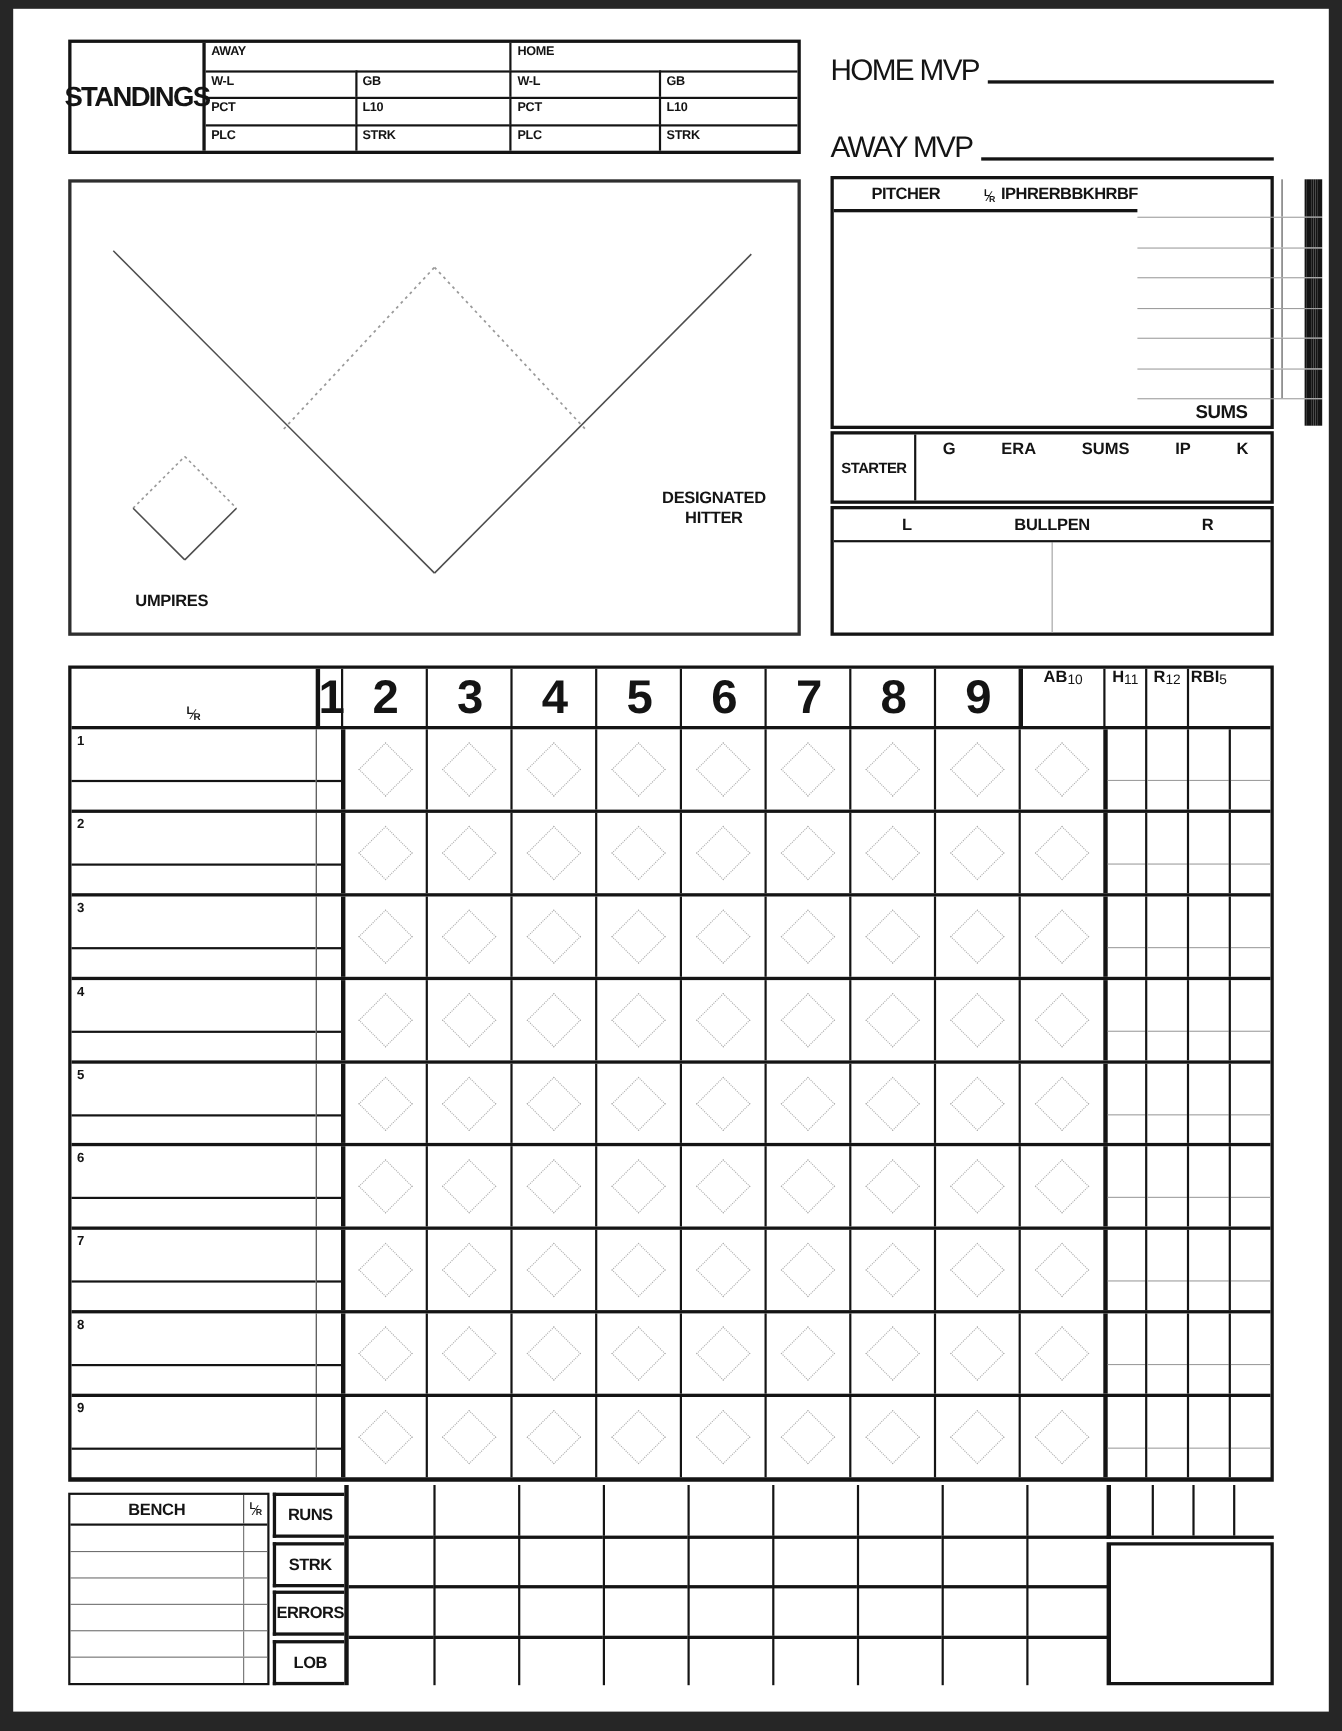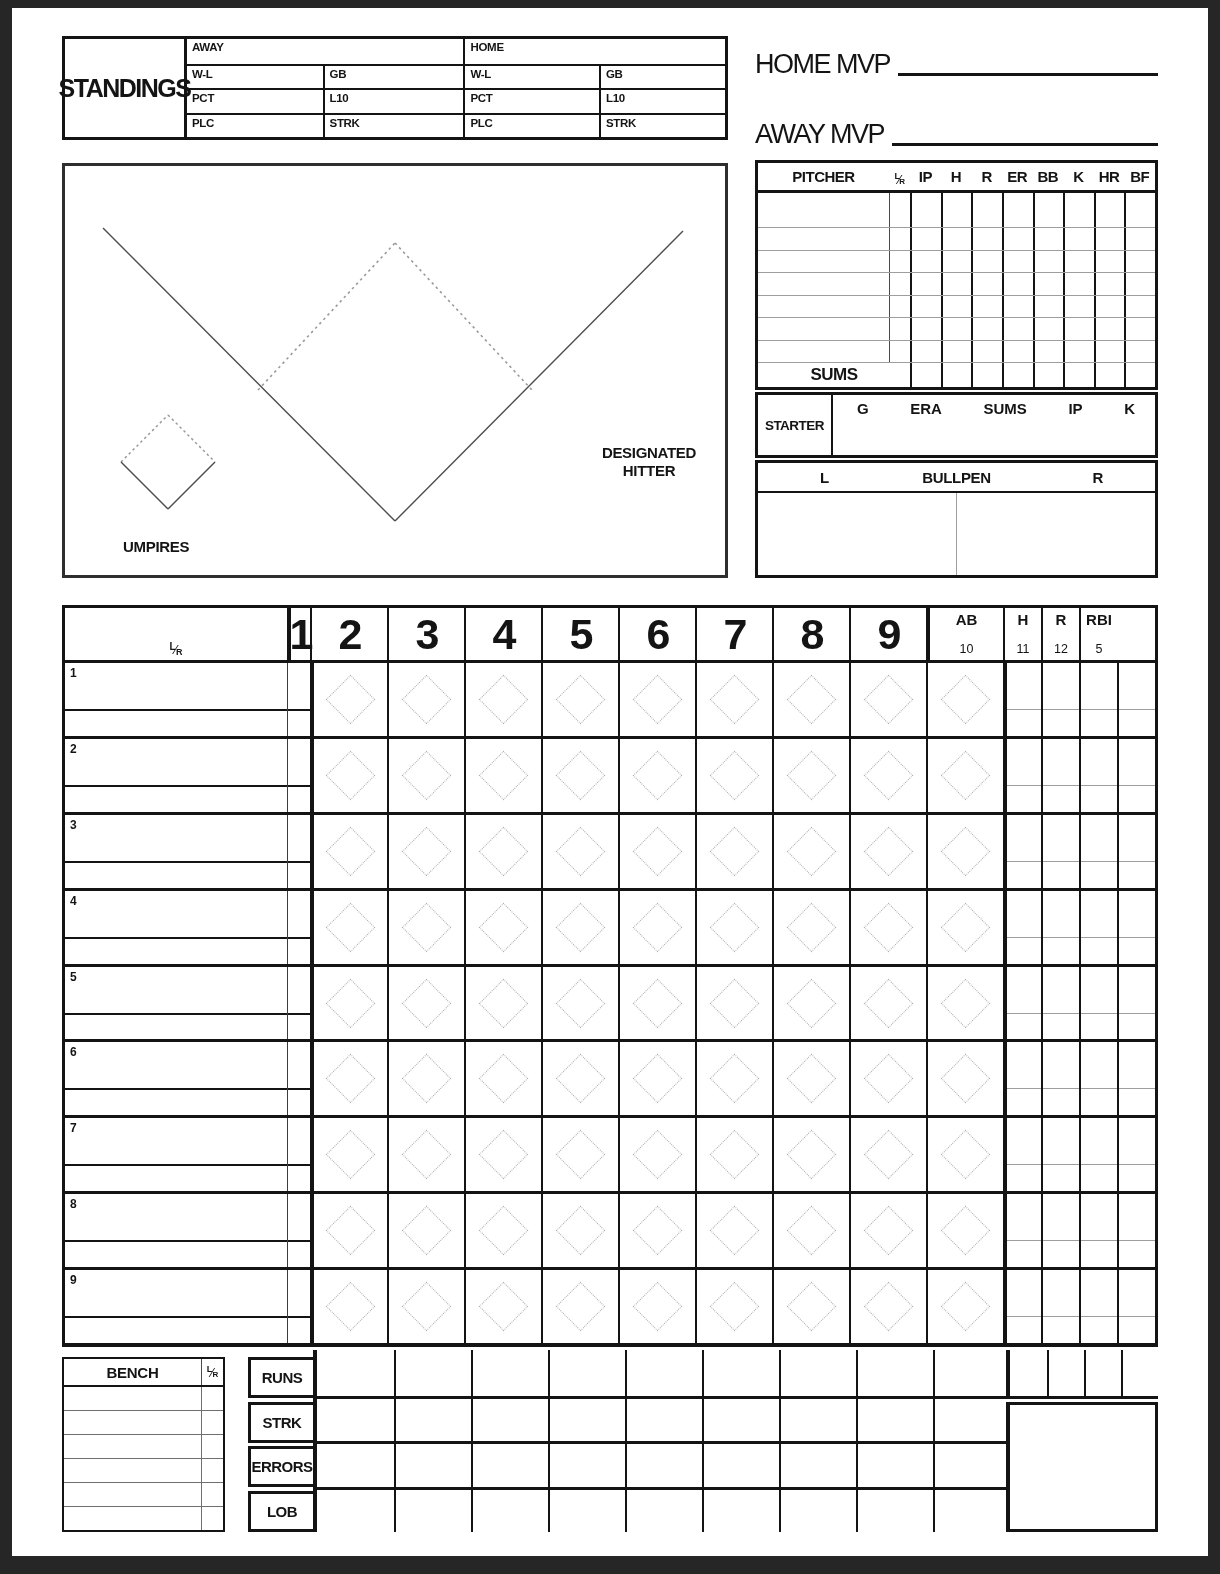--- a/index.html
+++ b/index.html
@@ -34,21 +34,21 @@
   .mvp-line{flex:1;border-bottom:3px solid var(--ink);margin:0 0 2px 8px;height:1px}
 
   
   .field{left:50px;top:155px;width:666px;height:415px;border:3px solid #2e2e2e}
   .field svg{position:absolute;left:0;top:0;width:100%;height:100%}
   .field-label{position:absolute;font-size:15px;font-weight:700;letter-spacing:-.3px}
   .umpires-label{left:58px;top:372px}
   .dh-label{left:518px;top:278px;width:132px;text-align:center;line-height:1.2}
 
   
-  .pitch{left:743px;top:152px;width:403px;height:230px;border:3px solid var(--ink);display:flex;flex-direction:column}
+  .pitch{left:743px;top:152px;width:403px;height:230px;border:3px solid var(--ink);display:flex;flex-direction:row}
   .pitch-header{height:27px;border-bottom:3px solid var(--ink);display:grid;
     grid-template-columns:131px 21px repeat(8,1fr);align-items:center}
   .ph-cell{text-align:center;font-size:15px;font-weight:700;letter-spacing:-.5px}
   .pitch-body{flex:1;display:flex;flex-direction:column}
   .pb-row{flex:1;display:grid;grid-template-columns:131px 21px repeat(8,1fr);border-top:1px solid var(--thin)}
   .pb-row.tall{flex:none;height:34px;border-top:none}
   .pb-lr{border-left:1px solid #4a4a4a}
   .pb-stat{border-left:2px solid var(--ink)}
   .sums-row{flex:none;height:24px;display:grid;grid-template-columns:152px repeat(8,1fr);border-top:1px solid var(--thin)}
   .sums-label{display:flex;align-items:center;justify-content:center;font-size:17px;font-weight:700;letter-spacing:-.5px}
@@ -71,41 +71,41 @@
   
   .lineup{left:50px;top:597px;width:1096px;height:742px;border:3px solid var(--ink);border-bottom-width:4px;
     display:flex;flex-direction:column}
   .cols{display:grid;grid-template-columns:222px 23px repeat(9,77px) repeat(4,38px)}
   .lu-header{height:52px;border-bottom:3px solid var(--ink)}
   .h-title{display:flex;align-items:center;justify-content:center;font-size:31px;font-weight:700;letter-spacing:-1.5px}
   .h-lr{display:flex;align-items:flex-end;justify-content:center;padding-bottom:4px}
   .h-inning{border-left:2px solid var(--ink);display:flex;align-items:center;justify-content:center;
     font-size:43px;font-weight:700;letter-spacing:-2px}
   .h-inning.first{border-left-width:4px}
-  .h-extra{border-left:2px solid var(--ink);display:flex;flex-direction:column;align-items:center;justify-content:center;line-height:1.05}
+  .h-extra{border-left:2px solid var(--ink);display:flex;flex-direction:row;justify-content:center;line-height:1.05}
   .h-extra.first{border-left-width:4px}
   .h-extra .top{font-size:15px;font-weight:700}
-  .h-extra .bot{font-size:12.5px;font-weight:400;margin-top:15px}
+  .h-extra .bot{font-size:12.5px;font-weight:400;margin-top:4px}
   .lu-rows{flex:1;display:flex;flex-direction:column}
   .player-row{flex:1;border-top:3px solid var(--ink)}
   .player-row:first-child{border-top:none}
   .cell-name{position:relative}
   .cell-name::after,.cell-lr::after{content:"";position:absolute;left:0;right:0;top:46px;height:2px;background:var(--ink)}
   .order-num{position:absolute;top:3px;left:5px;font-size:12px;font-weight:700}
   .cell-lr{border-left:1px solid #3c3c3c;position:relative}
   .cell-inning{border-left:2px solid var(--ink);display:flex;align-items:center;justify-content:center}
   .cell-inning.first{border-left-width:4px}
   .cell-extra{border-left:2px solid var(--ink);position:relative}
   .cell-extra.first{border-left-width:4px}
   .cell-extra::after{content:"";position:absolute;left:0;right:0;top:46px;height:1px;background:var(--thin)}
   .diamond{width:33px;height:33px;border:1.5px dotted var(--dot);transform:rotate(45deg)}
 
   
   .bottom{left:50px;top:1342px;width:1096px;height:182px}
-  .bench{position:absolute;left:0;top:7px;width:163px;height:175px;border:2px solid var(--ink);box-sizing:border-box;
+  .bench{position:absolute;left:0;top:7px;width:183px;height:175px;border:2px solid var(--ink);box-sizing:border-box;
     display:flex;flex-direction:column}
   .bench-header{height:26px;border-bottom:2px solid var(--ink);display:grid;grid-template-columns:1fr 22px}
   .bench-title{display:flex;align-items:center;justify-content:center;font-size:15px;font-weight:700;letter-spacing:-.3px}
   .bench-lr{border-left:1px solid #4a4a4a;display:flex;align-items:center;justify-content:center}
   .bench-row{flex:1;display:grid;grid-template-columns:1fr 22px;border-top:1px solid #6f6f6f}
   .bench-row:nth-child(2){border-top:none}
   .bench-row .lr-col{border-left:1px solid #6f6f6f}
   .totals-labels{position:absolute;left:186px;top:7px;width:65px;height:175px;display:flex;flex-direction:column;justify-content:space-between}
   .t-label{height:41px;border:3px solid var(--ink);border-right:none;box-sizing:border-box;
     display:flex;align-items:center;justify-content:center;font-size:15px;font-weight:700;letter-spacing:-.5px}

